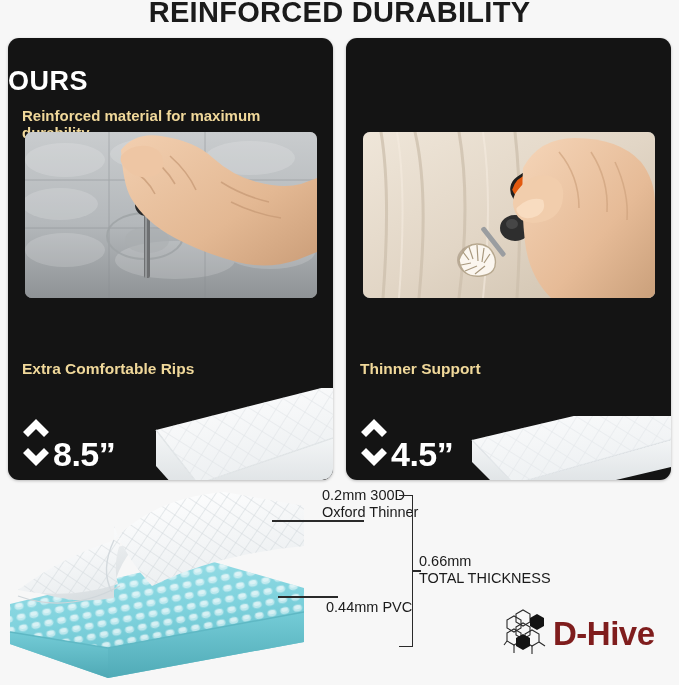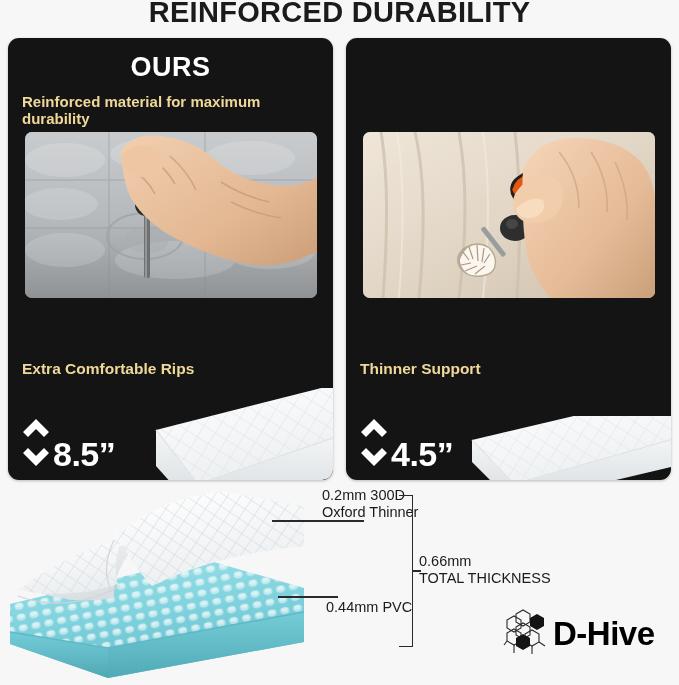--- a/index.html
+++ b/index.html
@@ -43,26 +43,26 @@
     position: relative;
     width: 325px;
     height: 442px;
     background: #141414;
     border-radius: 11px;
     overflow: hidden;
     box-shadow: 0 1px 3px rgba(0,0,0,0.25);
   }
 
   .panel-heading {
-    text-align: center;
+    text-align: left;
     color: #ffffff;
     font-size: 27px;
     font-weight: bold;
     letter-spacing: 0.5px;
-    margin-top: 14px;
+    margin-top: 28px;
   }
 
   .panel-caption {
     color: #f0d89a;
     font-size: 15px;
     font-weight: bold;
     line-height: 17px;
     margin: 10px 0 0 14px;
     max-width: 260px;
   }
@@ -187,21 +187,21 @@
     top: 608px;
     display: flex;
     align-items: center;
     gap: 4px;
   }
   .logo-mark { width: 46px; height: 50px; }
   .logo-mark svg { display: block; width: 100%; height: 100%; }
   .logo-word {
     font-size: 33px;
     font-weight: bold;
-    color: #000000;
+    color: #7f1d1d;
     letter-spacing: -0.5px;
     line-height: 33px;
   }
 </style>
 </head>
 <body>
 
 <div class="page-title">REINFORCED DURABILITY</div>
 
 <div class="panels">

